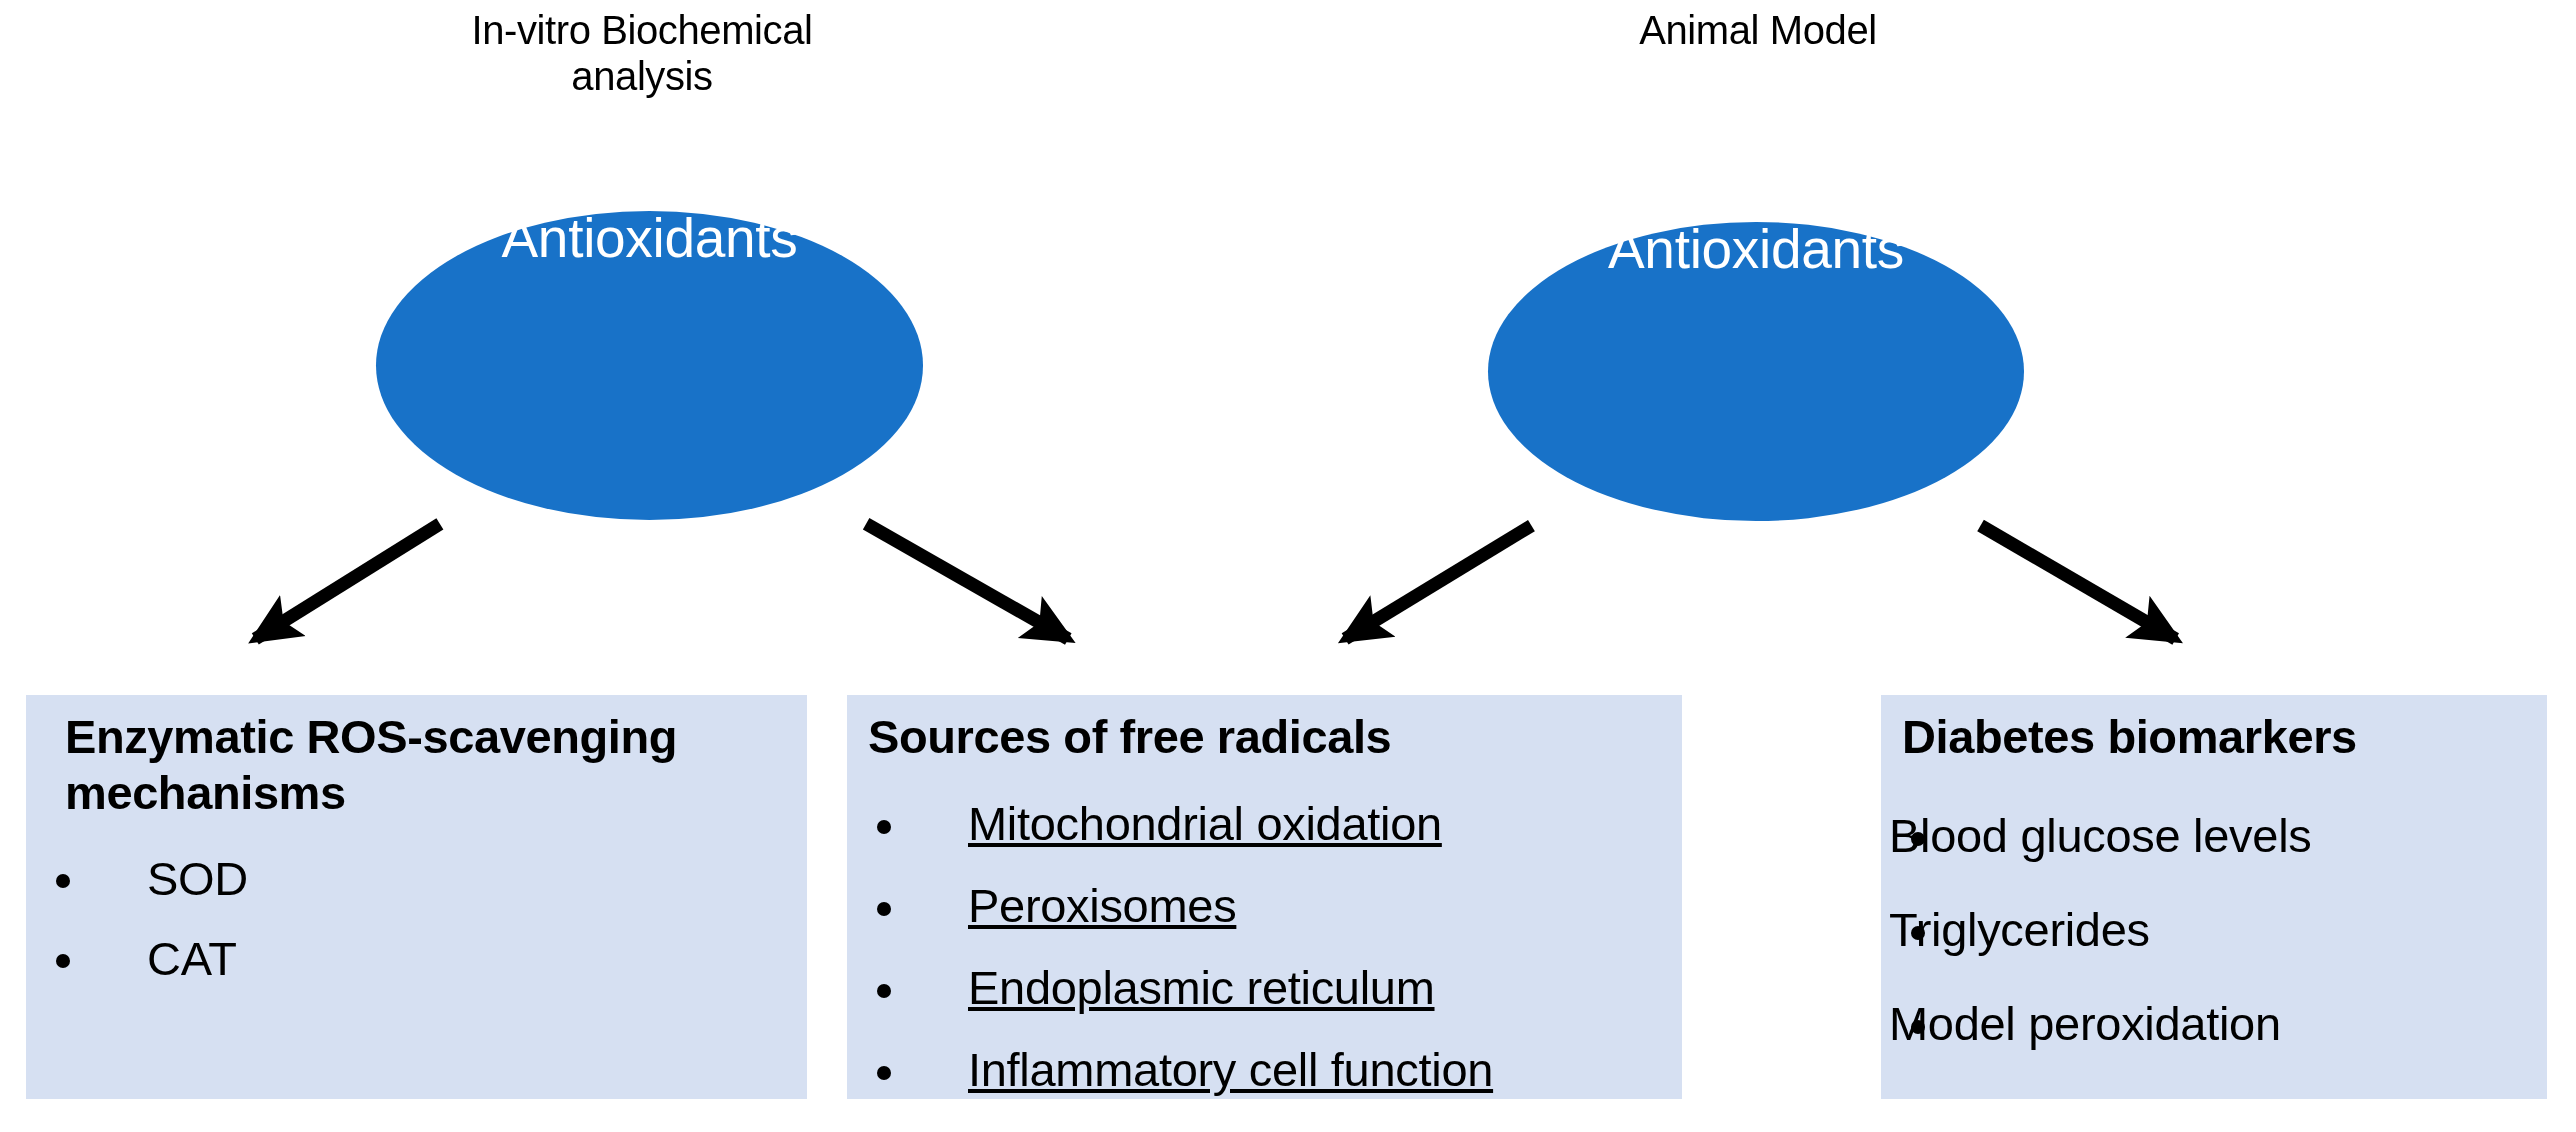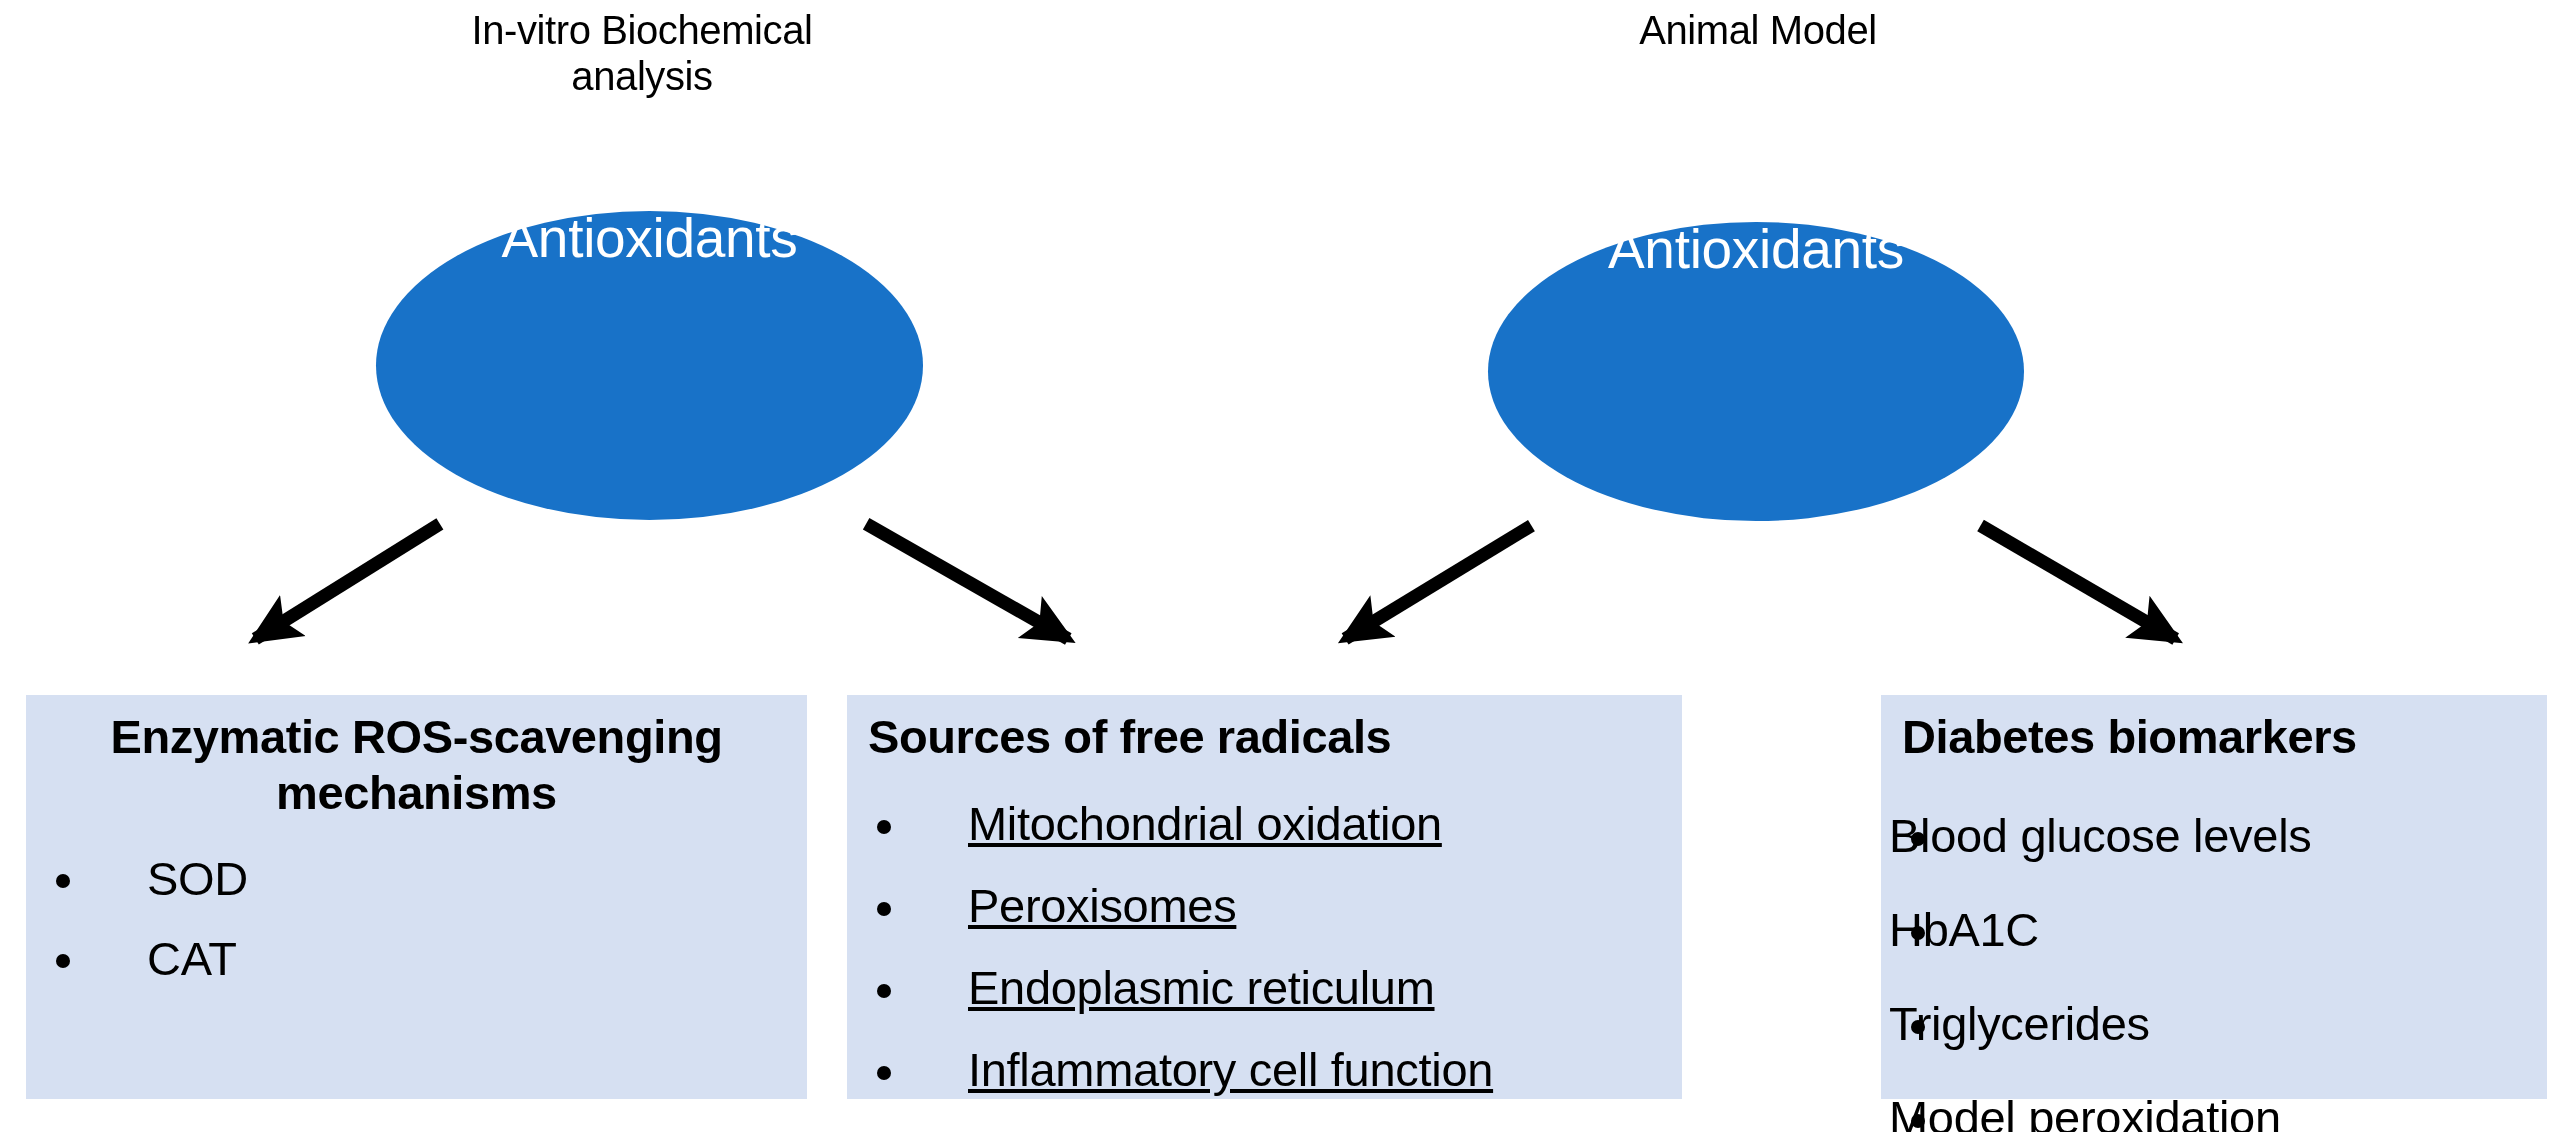--- a/index.html
+++ b/index.html
@@ -66,21 +66,21 @@
 
   .box-heading {
     color: #000000;
     font-size: 47px;
     font-weight: 700;
     line-height: 1.20;
     letter-spacing: -0.4px;
     white-space: pre-line;
     margin: 0;
   }
-  .heading-center { text-align: center; padding: 0 23px; }
+  .heading-center { text-align: left; padding: 0 39px; }
   .heading-left   { text-align: left;   padding: 0 0 0 21px; }
 
   .bullet-list {
     list-style: none;
     margin: 0;
     padding: 0;
   }
   .bullet-item {
     position: relative;
     color: #000000;
@@ -156,20 +156,19 @@
       <li class="bullet-item">Peroxisomes</li>
       <li class="bullet-item">Endoplasmic reticulum</li>
       <li class="bullet-item">Inflammatory cell function</li>
     </ul>
   </div>
 
   <div id="box-3" class="info-box">
     <div class="box-heading heading-left">Diabetes biomarkers</div>
     <ul class="bullet-list">
       <li class="bullet-item">Blood glucose levels</li>
-      <li class="bullet-item">HbA1C</li>
       <li class="bullet-item">Triglycerides</li>
       <li class="bullet-item">Model peroxidation</li>
     </ul>
   </div>
 
 </div>
 
 
 </body></html>

